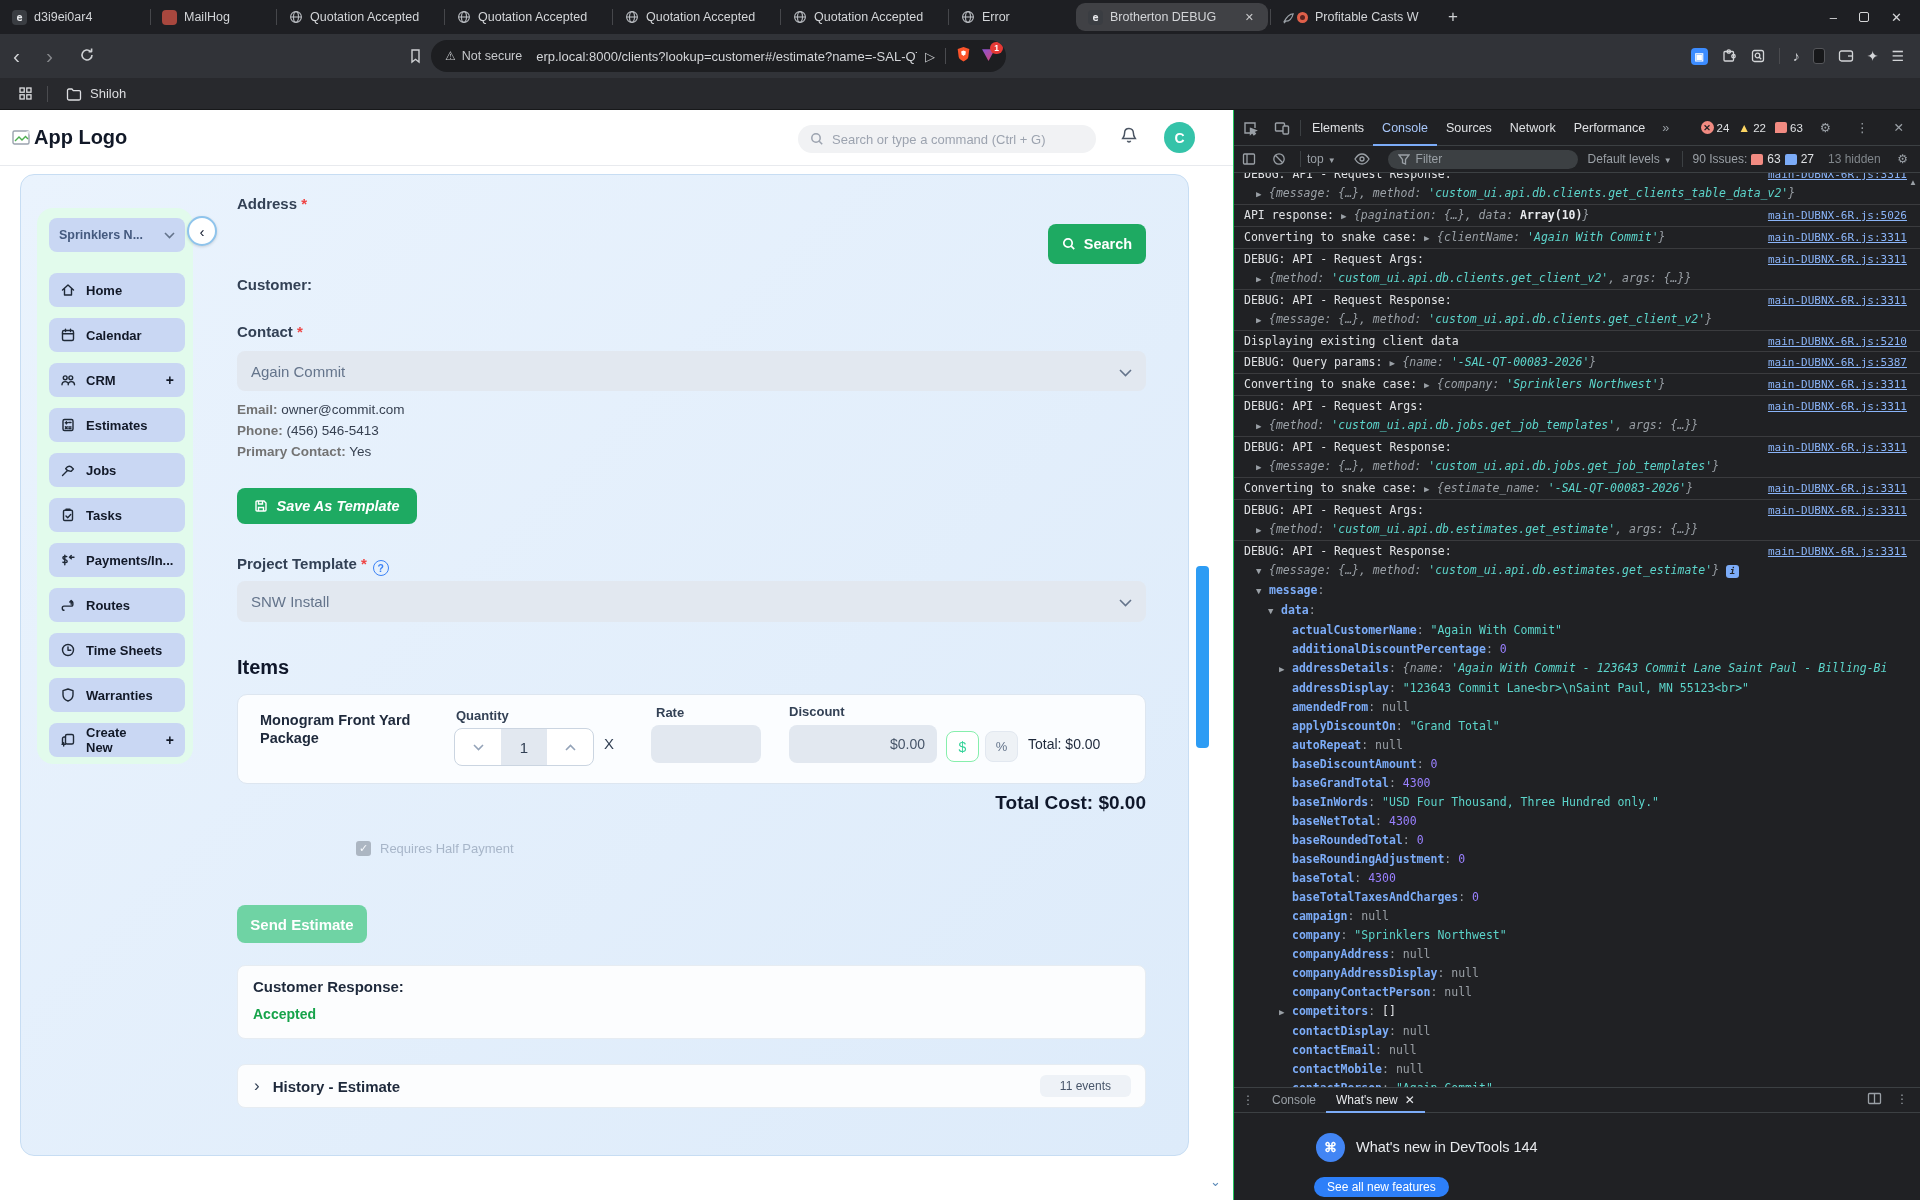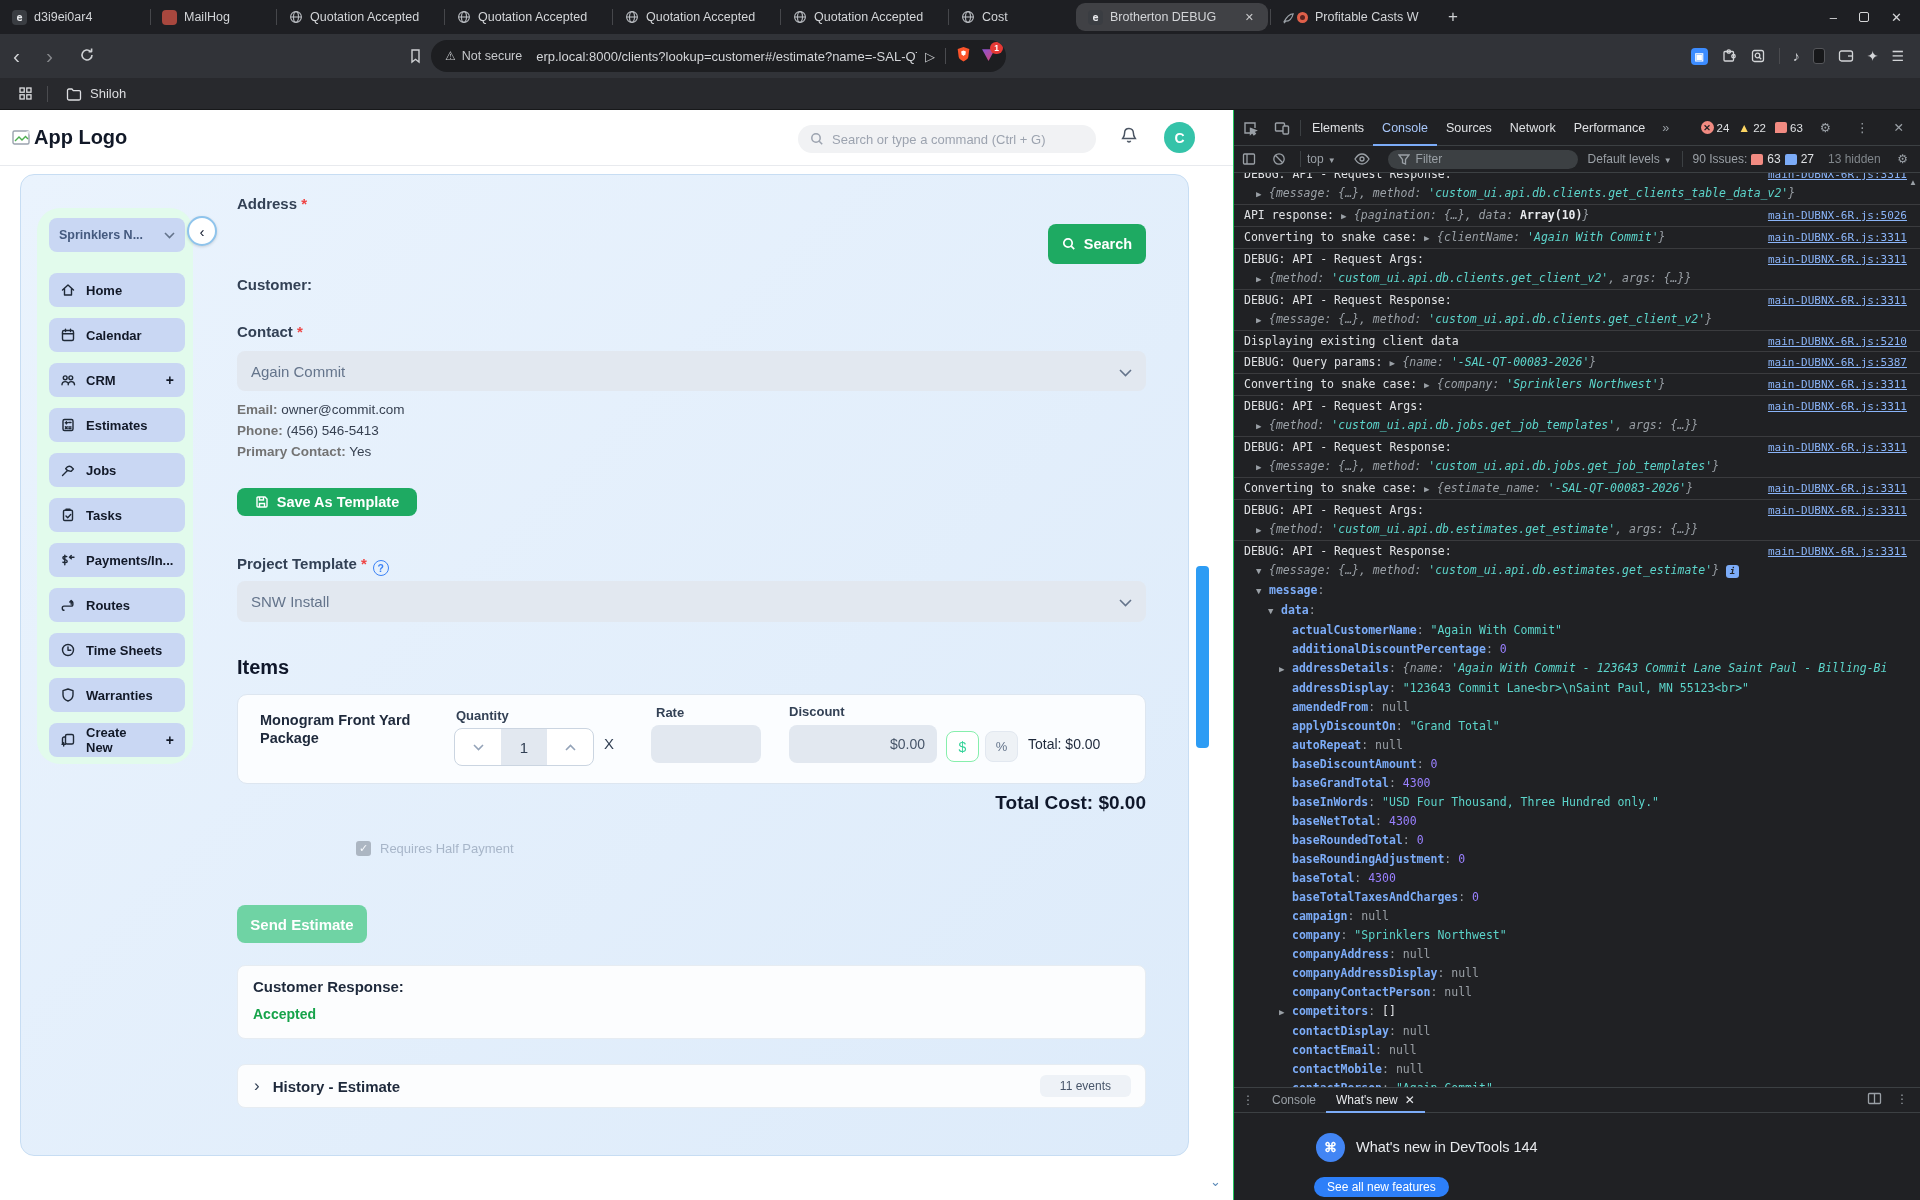--- a/index.html
+++ b/index.html
@@ -48,21 +48,21 @@
   
   .page { position:absolute; left:0; top:110px; width:1233px; height:1090px; background:#fff; overflow:hidden; }
   .apphdr { position:absolute; left:0; top:0; width:1233px; height:56px; background:#fff; border-bottom:1px solid #e8eaee; }
   .applogo { position:absolute; left:12px; top:16px; display:flex; align-items:center; gap:2px; font-size:20px; font-weight:600; color:#111827; }
   .appsearch { position:absolute; left:798px; top:15px; width:298px; height:28px; background:#f1f2f4; border-radius:14px; display:flex; align-items:center; gap:8px; padding:0 12px; color:#9ca3af; font-size:13px; }
   .bell { position:absolute; left:1120px; top:16px; }
   .avatar { position:absolute; left:1164px; top:12px; width:31px; height:31px; border-radius:50%; background:#35c3a9; color:#fff; font-size:14px; font-weight:600; display:flex; align-items:center; justify-content:center; }
 
   .panel { position:absolute; left:20px; top:64px; width:1169px; height:982px; border-radius:14px; border:1px solid #c7ddf3; background:linear-gradient(135deg,#eaf3fd 0%, #ddebfa 100%); }
 
-  .sidebar { position:absolute; left:17px; top:34px; width:156px; height:556px; background:#e2fbec; border-radius:23px; }
+  .sidebar { position:absolute; left:17px; top:34px; width:156px; height:556px; background:#e2fbec; border-radius:16px; }
   .cosel { position:absolute; left:12px; top:10px; width:136px; height:34px; background:#c9d7f3; border-radius:8px; display:flex; align-items:center; padding:0 10px; color:#44597e; font-size:12.5px; font-weight:600; }
   .cosel .chev { margin-left:auto; }
   .collapse { position:absolute; left:150px; top:8px; width:30px; height:30px; border-radius:50%; background:#fff; border:2px solid #8fc4ec; color:#0f172a; font-size:15px; display:flex; align-items:center; justify-content:center; box-shadow:0 1px 3px rgba(0,0,0,.15); }
   .navitems { position:absolute; left:12px; top:65px; width:136px; display:flex; flex-direction:column; gap:11px; }
   .navitem { height:34px; background:#c9d7f3; border-radius:8px; display:flex; align-items:center; gap:10px; padding:0 11px; color:#111827; font-size:13px; font-weight:600; }
   .navitem .plus { margin-left:auto; font-size:14px; font-weight:bold; }
   .navitem svg { flex:none; }
 
   .flabel { position:absolute; color:#334155; font-size:15px; font-weight:600; }
   .req { color:#ef4444; }
@@ -199,21 +199,21 @@
           </span>
           <span class="tlabel">Quotation Accepted</span>
         </div><div class="btab" style="width: 126px;">
           <span class="favicon fav-globe">
             <svg width="14" height="14" viewBox="0 0 14 14" fill="none" stroke="#b9bcc1" stroke-width="1.1">
               <circle cx="7" cy="7" r="5.4"></circle>
               <ellipse cx="7" cy="7" rx="2.5" ry="5.4"></ellipse>
               <path d="M1.6 7h10.8"></path>
             </svg>
           </span>
-          <span class="tlabel">Cost</span>
+          <span class="tlabel">Error</span>
         </div><div class="btab active" style="width: 192px;">
           <span class="favicon fav-erpnext">e</span>
           <span class="tlabel">Brotherton DEBUG</span>
           <span class="tclose">✕</span>
         </div><div class="btab" style="width: 168px;">
           <span class="favicon fav-profitable">
             <svg width="13" height="13" viewBox="0 0 14 14" fill="none" stroke="#9aa0a6" stroke-width="1.3">
               <path d="M2 12c4-8 8-9 10-9-1 4-3 8-8 8l-2 2"></path>
             </svg>
             <span class="ring"></span>
@@ -463,21 +463,21 @@
     <div class="flabel" style="left:237px; top:213px;"><span>Contact</span> <span class="req">*</span></div>
     <div class="ginput" style="left:237px; top:241px; width:909px; height:40px;">
       <span>Again Commit</span>
       <span class="chev"><svg width="13" height="8" viewBox="0 0 13 8" fill="none" stroke="#64748b" stroke-width="1.6">
             <path d="M1 1l5.5 5.5L12 1"></path>
           </svg></span>
     </div>
     <div class="kv" style="left:237px; top:292px;"><b>Email:</b> <span>owner@commit.com</span></div>
     <div class="kv" style="left:237px; top:313px;"><b>Phone:</b> <span>(456) 546-5413</span></div>
     <div class="kv" style="left:237px; top:334px;"><b>Primary Contact:</b> <span>Yes</span></div>
-    <div class="greenbtn" style="left:237px; top:378px; width:180px; height:28px;">
+    <div class="greenbtn" style="left:237px; top:378px; width:180px; height:36px;font-style:italic;">
       <svg width="14" height="14" viewBox="0 0 14 14" fill="none" stroke="#fff" stroke-width="1.4">
           <path d="M2 3c0-.6.4-1 1-1h7l2 2v7c0 .6-.4 1-1 1H3c-.6 0-1-.4-1-1z"></path>
           <path d="M4.5 2v3h4V2M4.5 12V8.5h5V12"></path>
         </svg>
       <span>Save As Template</span>
     </div>
     <div class="flabel" style="left:237px; top:445px;"><span>Project Template</span> <span class="req">*</span><span class="helpq">?</span></div>
     <div class="ginput" style="left:237px; top:471px; width:909px; height:41px;">
       <span>SNW Install</span>
       <span class="chev"><svg width="13" height="8" viewBox="0 0 13 8" fill="none" stroke="#64748b" stroke-width="1.6">

